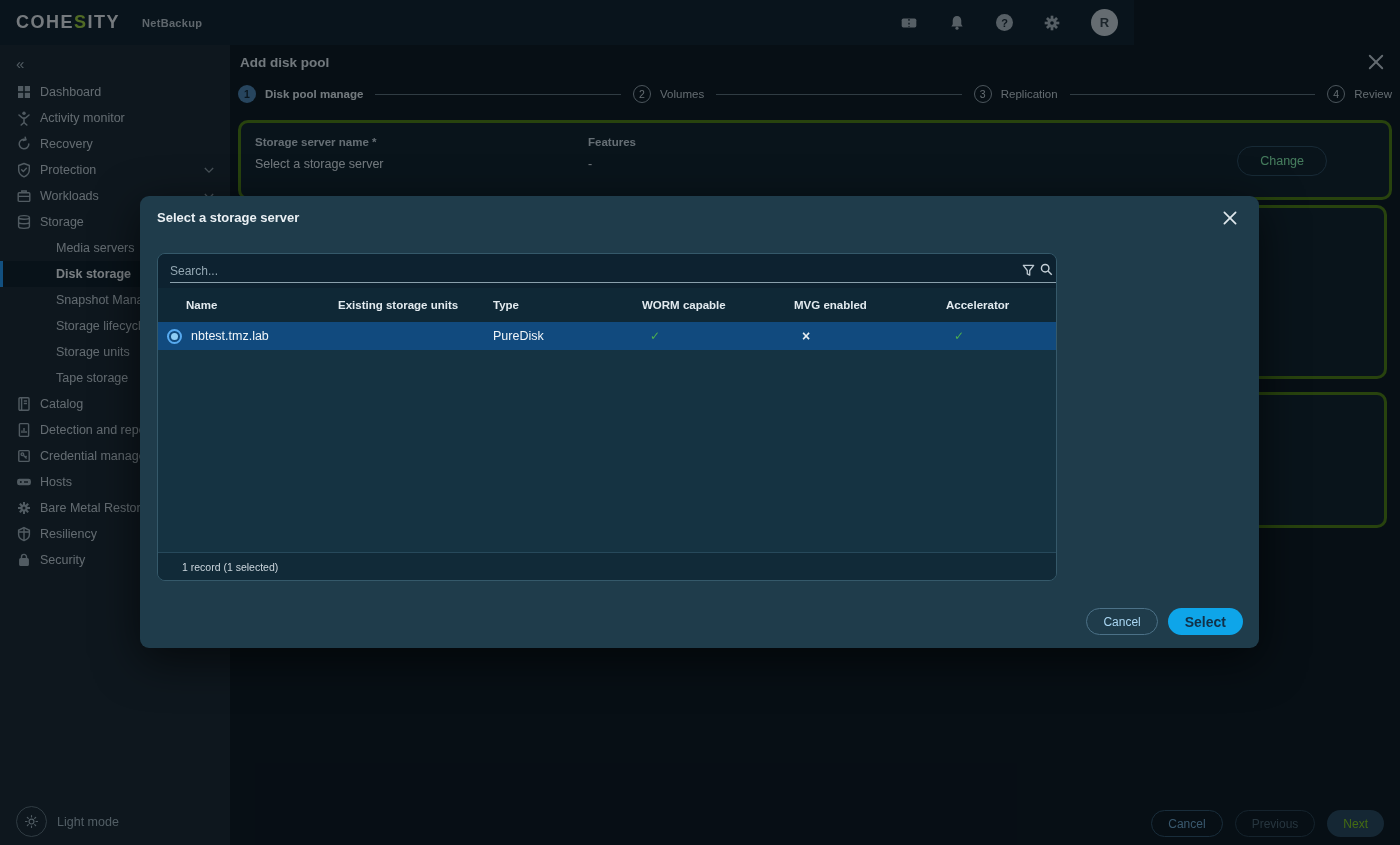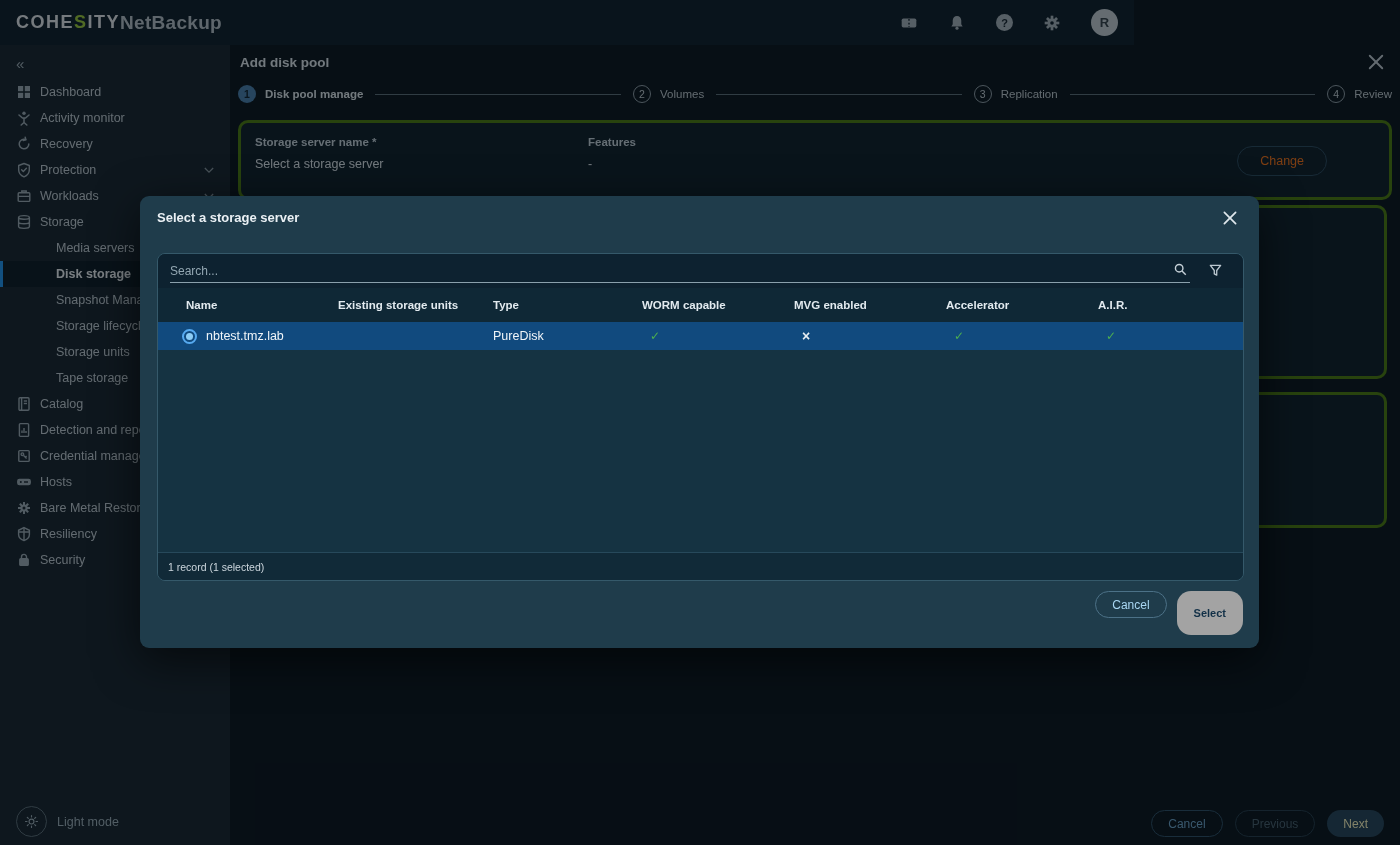--- a/index.html
+++ b/index.html
@@ -5,21 +5,21 @@
   * { margin:0; padding:0; box-sizing:border-box; }
   html,body { width:1400px; height:845px; overflow:hidden; background:#0a141c;
     font-family:"Liberation Sans","DejaVu Sans",sans-serif; }
   svg { display:block; }
 
   
   .top-header { position:absolute; left:0; top:0; width:1134px; height:45px;
     background:#0f1e2a; display:flex; align-items:center; padding:0 16px; z-index:1; }
   .brand { font-size:18px; font-weight:bold; letter-spacing:1.5px; color:#e6ebee; }
   .brand .s-green { color:#9ccb3b; }
-  .product-name { font-size:19px; font-weight:bold; color:#b9c3ca; margin-left:0; letter-spacing:.3px; }
+  .product-name { font-size:11px; font-weight:bold; color:#b9c3ca; margin-left:22px; letter-spacing:.3px; }
   .header-right { margin-left:auto; display:flex; align-items:center; gap:30px; }
   .hicon { width:18px; height:18px; color:#a9b4bc; }
   .help-badge { width:17px; height:17px; border-radius:50%; background:#a9b4bc; color:#14222c;
     font-size:11px; font-weight:bold; display:flex; align-items:center; justify-content:center; }
   .avatar { width:27px; height:27px; border-radius:50%; background:#c6cfd5; color:#37424a;
     font-size:13px; font-weight:bold; display:flex; align-items:center; justify-content:center; }
 
   
   .sidebar { position:absolute; left:0; top:45px; bottom:0; width:230px; background:#18252f; z-index:1; }
   .collapse-btn { color:#9fadb6; font-size:15px; padding:10px 0 0 16px; height:34px; }
@@ -46,77 +46,77 @@
   .step-line { flex:1; height:1px; background:#5d6e78; margin:0 12px; }
 
   .card { position:absolute; background:#0f1e29; border:3px solid #4d7c0f; border-radius:10px; z-index:1; }
   .card1 { left:238px; top:120px; width:1154px; height:80px; }
   .card2 { left:238px; top:205px; width:1149px; height:174px; }
   .card3 { left:238px; top:392px; width:1149px; height:136px; }
   .field { position:absolute; top:13px; }
   .field-label { font-size:11.5px; font-weight:bold; color:#c6d2da; }
   .field-value { font-size:12.5px; color:#dfe7ec; margin-top:9px; }
   .change-btn { position:absolute; right:62px; top:23px; height:30px; padding:0 22px;
-    border:1px solid #2b4a5e; border-radius:16px; background:transparent; color:#f97316;
+    border:1px solid #2b4a5e; border-radius:16px; background:transparent; color:#86efac;
     font-size:12.5px; cursor:pointer; font-family:inherit; }
 
   
   .lightmode { position:absolute; left:16px; top:806px; display:flex; align-items:center; gap:10px; z-index:1; cursor:pointer; }
   .lightmode-circle { width:31px; height:31px; border-radius:50%; border:1px solid #5c6d77;
     display:flex; align-items:center; justify-content:center; color:#9fb0ba; }
   .lightmode-label { font-size:12.5px; color:#9fb0ba; }
   .footer-actions { position:absolute; right:16px; top:810px; display:flex; gap:12px; z-index:1; }
   .pill-btn { height:27px; border-radius:14px; padding:0 16px; font-size:12px; font-family:inherit;
     background:transparent; cursor:pointer; }
   .btn-cancel-page { color:#6ea6cd; border:1px solid #2e5068; }
   .btn-previous { color:#49616f; border:1px solid #263d4c; }
-  .btn-next { color:#fef9c3; border:none; background:#27455a; }
+  .btn-next { color:#84cc16; border:none; background:#27455a; }
 
   
   .scrim { position:absolute; inset:0; background:rgba(4,9,14,.5); z-index:5; }
   .modal { position:absolute; left:140px; top:196px; width:1119px; height:452px;
     background:#1f3c4b; border-radius:9px; box-shadow:0 12px 45px rgba(0,0,0,.6); z-index:10; }
   .modal-title { position:absolute; left:17px; top:14px; font-size:13px; font-weight:bold; color:#eaf0f4; }
   .modal-close { position:absolute; right:18px; top:13px; width:20px; height:20px; color:#dfe7ec; cursor:pointer; }
 
-  .panel { position:absolute; left:17px; top:57px; width:1087px; height:328px;
+  .panel { position:absolute; left:17px; top:57px; width:900px; height:328px;
     border:1px solid #35596a; border-radius:8px; overflow:hidden; background:#153342;
     display:flex; flex-direction:column; }
   .search-row { height:34px; background:#0d2230; display:flex; align-items:center; flex:none; position:relative; }
   .search-field { position:relative; margin-left:12px; width:1020px; height:100%; display:flex; align-items:center; }
   .search-field input { width:100%; background:transparent; border:none; outline:none;
     color:#dfe7ec; font-size:12px; font-family:inherit; padding-right:26px; }
   .search-field input::placeholder { color:#93a7b2; }
   .search-underline { position:absolute; left:0; right:0; bottom:5px; height:1px; background:#8aa0ac; }
   .search-icon { position:absolute; right:2px; top:8px; color:#c5d0d7; }
   .filter-icon { position:absolute; right:20px; top:9px; color:#bcc8d0; cursor:pointer; }
 
   .tbl-header { height:34px; background:#0f2836; display:flex; align-items:center; flex:none;
     font-size:11.5px; font-weight:bold; color:#e2eaef; }
   .c1 { width:180px; padding-left:28px; flex:none; }
   .c2 { width:155px; flex:none; } .c3 { width:149px; flex:none; }
   .c4,.c5,.c6 { width:152px; flex:none; } .c7 { flex:1; }
   .tbl-row { height:28px; background:#114a7e; display:flex; align-items:center; flex:none;
     font-size:12.5px; color:#f0f5f9; cursor:pointer; }
-  .row-name { width:180px; flex:none; display:flex; align-items:center; padding-left:24px; }
+  .row-name { width:180px; flex:none; display:flex; align-items:center; padding-left:9px; }
   .radio { width:15px; height:15px; border-radius:50%; border:2px solid #57aaf0;
     display:flex; align-items:center; justify-content:center; margin-right:9px; flex:none; }
   .radio-dot { width:7px; height:7px; border-radius:50%; background:#8ecdf5; }
   .cell-icon { padding-left:8px; font-size:12px; font-weight:bold; }
   .icon-check { color:#4caf50; }
   .icon-x { color:#e8eef2; font-size:14px; }
   .tbl-body { flex:1; background:#153342; }
   .tbl-footer { height:28px; flex:none; border-top:1px solid #27495b; background:#112a38;
-    display:flex; align-items:center; padding-left:10px; font-size:10.5px; color:#ccd6dd; }
+    display:flex; align-items:center; padding-left:24px; font-size:10.5px; color:#ccd6dd; }
 
   .modal-actions { position:absolute; right:16px; bottom:13px; display:flex; gap:10px; }
   .btn-modal-cancel { height:27px; border-radius:14px; padding:0 16px; font-size:12px; font-family:inherit;
     background:transparent; color:#a9d6f2; border:1px solid #4c7187; cursor:pointer; }
-  .btn-modal-select { height:44px; border-radius:14px; padding:0 17px; font-size:11px; font-family:inherit;
-    background:#a3a3a3; color:#123047; border:none; font-weight:bold; cursor:pointer; }
+  .btn-modal-select { height:27px; border-radius:14px; padding:0 17px; font-size:14px; font-family:inherit;
+    background:#0ea5e9; color:#123047; border:none; font-weight:bold; cursor:pointer; }
 </style>
 </head>
 <body>
 
 <div class="top-header">
   <div class="brand"><span>COHE</span><span class="s-green">S</span><span>ITY</span></div>
   <div class="product-name">NetBackup</div>
   <div class="header-right">
     <span class="hicon">
       <svg viewBox="0 0 16 16" width="18" height="18">

